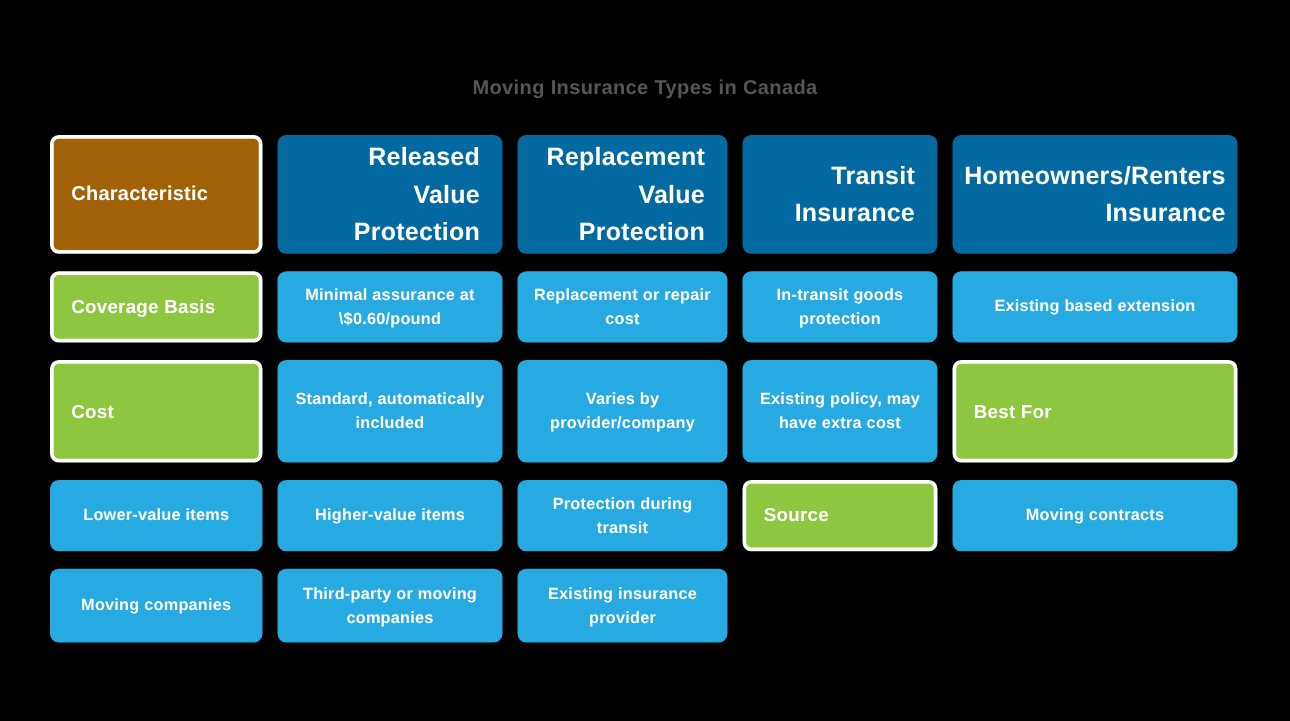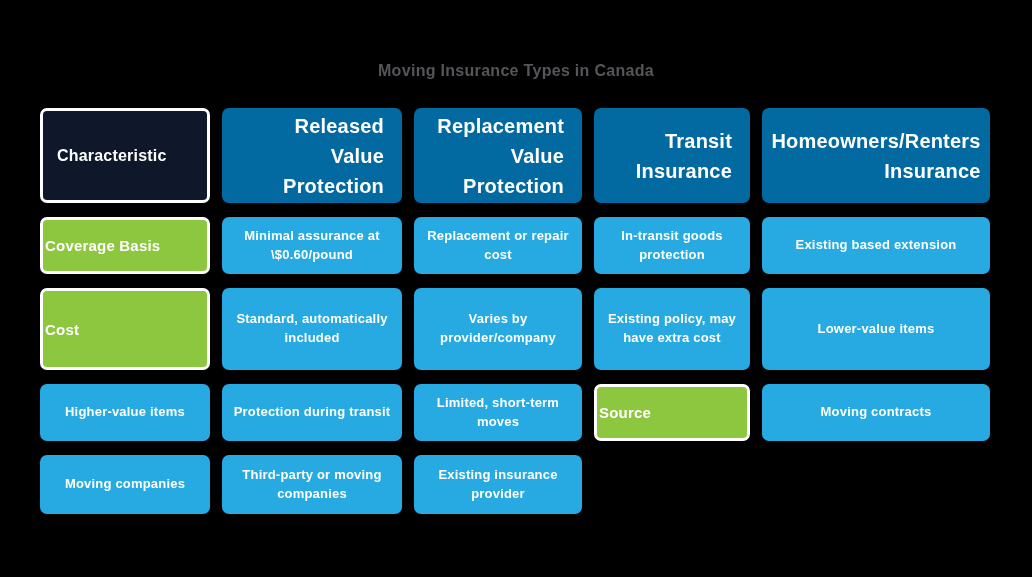--- a/index.html
+++ b/index.html
@@ -42,36 +42,36 @@
   .head {
     background: #0369a1;
     justify-content: center;
     text-align: right;
     font-weight: bold;
     font-size: 20px;
     line-height: 1.5;
     padding: 0 18px;
   }
   .corner {
-    background: #0f172a;
+    background: #a16207;
     border: 3px solid #ffffff;
     justify-content: flex-start;
     text-align: left;
     font-weight: bold;
     font-size: 16px;
     padding: 0 14px;
   }
   .rowlabel {
     background: #8dc63f;
     border: 3px solid #ffffff;
     justify-content: flex-start;
     text-align: left;
     font-weight: bold;
     font-size: 15px;
-    padding: 0 2px;
+    padding: 0 14px;
   }
   .data {
     background: #26aae1;
     justify-content: center;
     text-align: center;
     font-weight: 700;
     font-size: 13px;
     line-height: 1.45;
     padding: 0 10px;
   }
@@ -93,24 +93,24 @@
   <div class="cell data">Minimal assurance at \$0.60/pound</div>
   <div class="cell data">Replacement or repair cost</div>
   <div class="cell data">In-transit goods protection</div>
   <div class="cell data">Existing based extension</div>
 
   <div class="cell rowlabel">Cost</div>
   <div class="cell data">Standard, automatically included</div>
   <div class="cell data">Varies by provider/company</div>
   <div class="cell data">Existing policy, may have extra cost</div>
 
+  <div class="cell rowlabel">Best For</div>
   <div class="cell data">Lower-value items</div>
   <div class="cell data">Higher-value items</div>
   <div class="cell data">Protection during transit</div>
-  <div class="cell data">Limited, short-term moves</div>
 
   <div class="cell rowlabel">Source</div>
   <div class="cell data">Moving contracts</div>
   <div class="cell data">Moving companies</div>
   <div class="cell data">Third-party or moving companies</div>
   <div class="cell data">Existing insurance provider</div>
 
 </div>
 
 </body></html>

